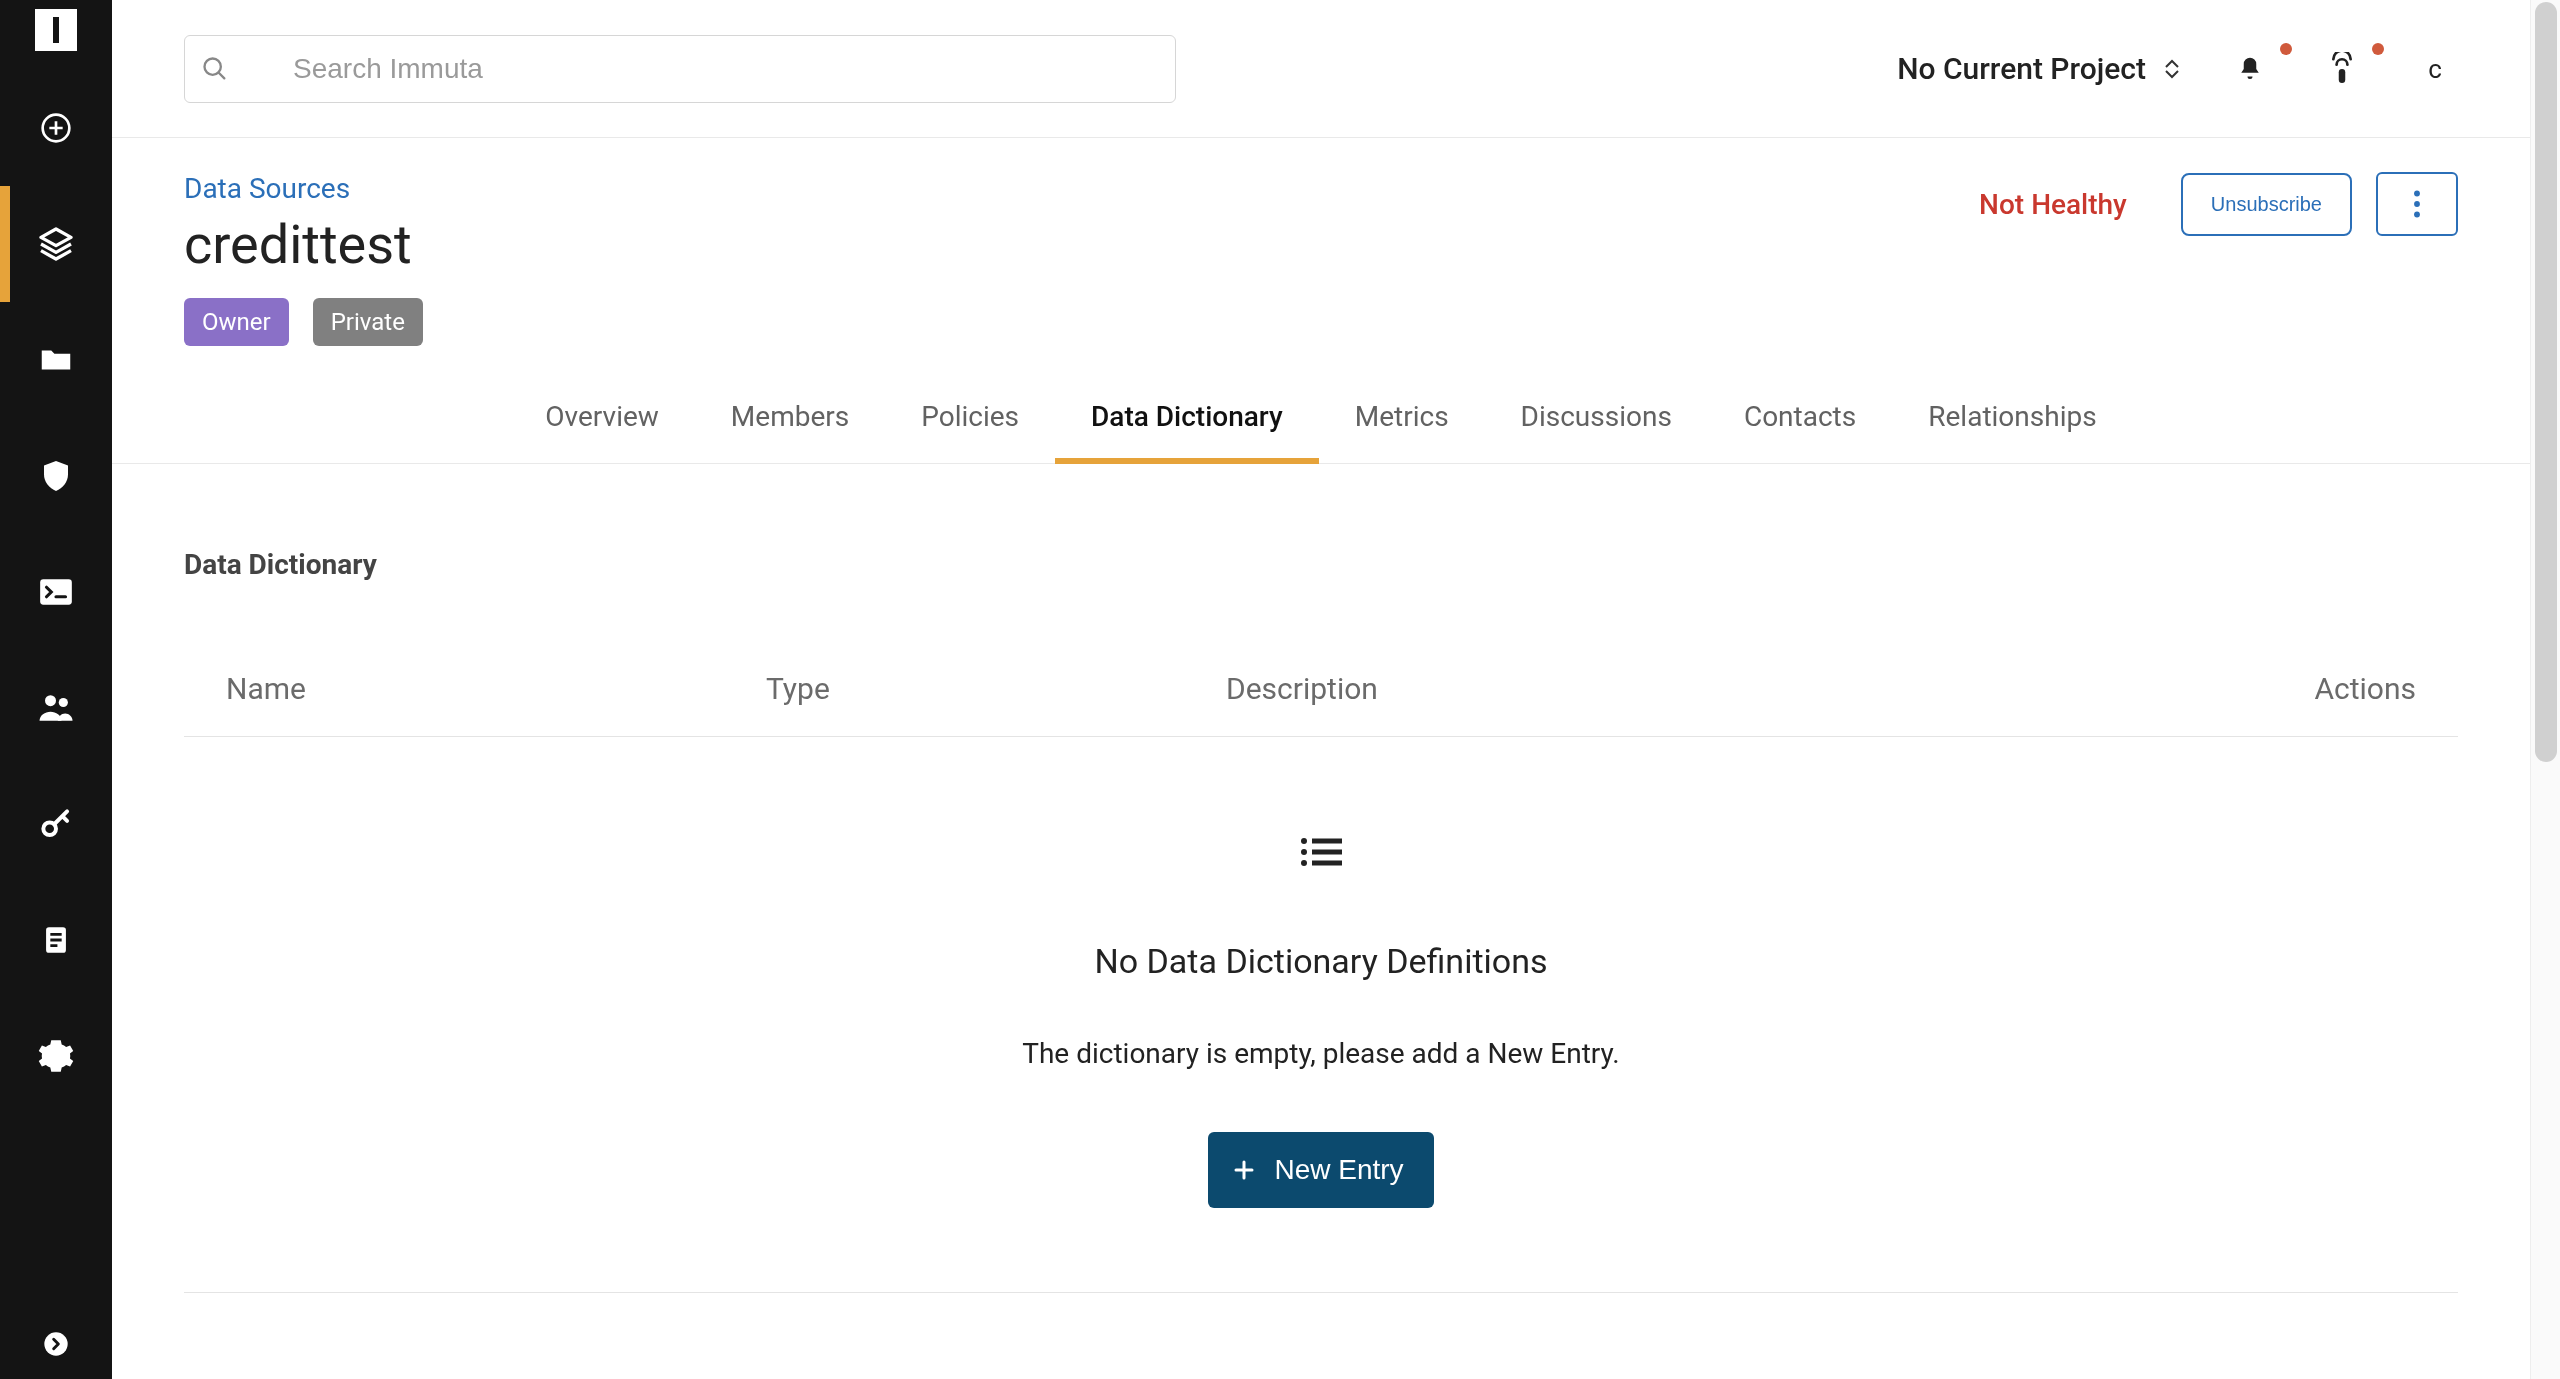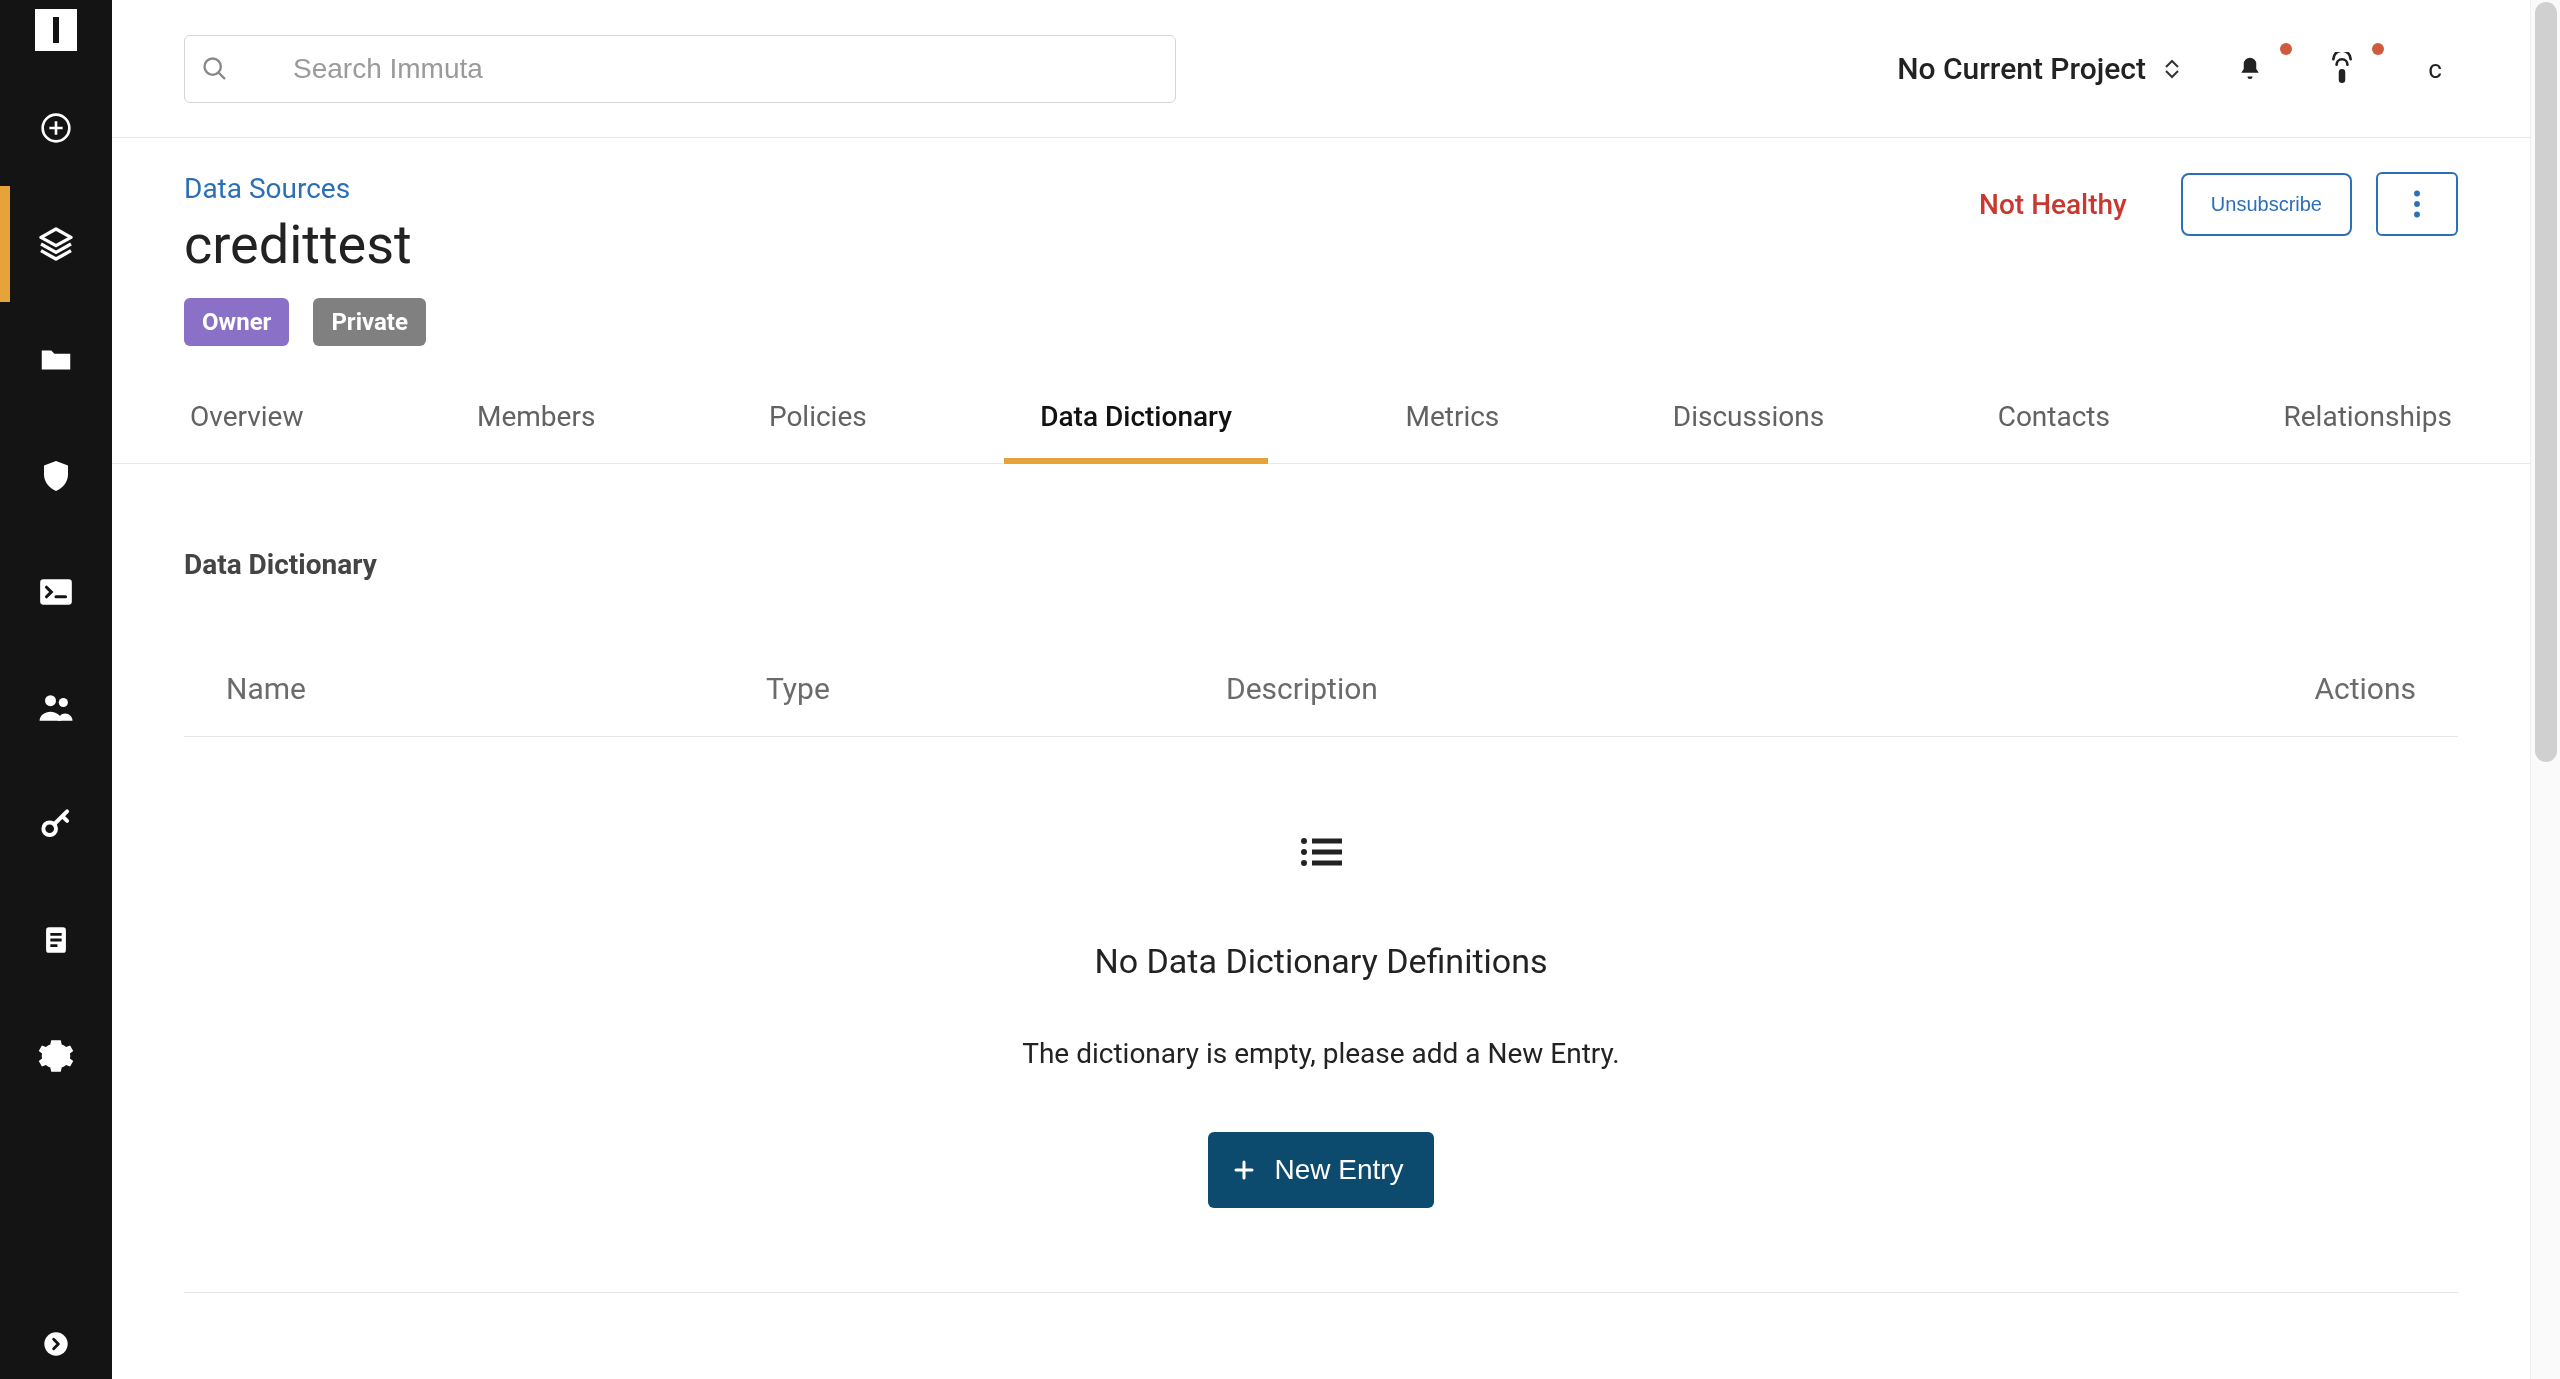--- a/index.html
+++ b/index.html
@@ -42,31 +42,31 @@
   .badge-dot { position:absolute; top:-4px; right:-20px; width:12px; height:12px; border-radius:50%; background:#d05a3c; }
 
   .avatar { width:46px; height:46px; border-radius:50%; background:transparent; display:flex; align-items:center; justify-content:center; font-size:26px; color:#222; cursor:pointer; }
 
   
   .pagehead { position:absolute; top:138px; left:112px; right:30px; padding: 34px 72px 0 72px; border-bottom:1px solid #e9e9e9; }
   .pagehead .row1 { display:flex; align-items:flex-start; }
   .breadcrumb-link { color:#2b6fb8; font-size:28px; text-decoration:none; cursor:pointer; }
   .page-title { font-size:54px; font-weight:400; color:#222; margin-top:8px; }
   .chips { display:flex; gap:24px; margin-top:22px; margin-bottom:32px; }
-  .chip { padding:10px 18px; border-radius:6px; font-size:24px; color:#fff; font-weight:700; }
+  .chip { padding:10px 18px; border-radius:6px; font-size:24px; color:#fff; font-weight:400; }
   .chip.owner { background:#8a70c7; }
   .chip.private { background:#808080; }
 
   .head-actions { margin-left:auto; display:flex; align-items:center; gap:24px; }
   .status-text { color:#c9382e; font-size:28px; font-weight:500; margin-right:30px; }
   .btn-outline { border:2px solid #2b6fb8; color:#2b6fb8; background:#fff; padding:18px 28px; border-radius:8px; font-size:20px; cursor:pointer; }
   .btn-icon-outline { border:2px solid #2b6fb8; color:#2b6fb8; background:#fff; width:82px; height:64px; border-radius:6px; display:flex; align-items:center; justify-content:center; cursor:pointer; }
 
   
-  .tabs { display:flex; gap:60px; margin-top:4px; justify-content:space-between; }
+  .tabs { display:flex; gap:60px; margin-top:4px; justify-content:center; }
   .tab { padding: 18px 6px 30px 6px; font-size:28px; color:#626262; cursor:pointer; position:relative; white-space:nowrap; }
   .tab.active { color:#111; font-weight:500; }
   .tab.active::after { content:""; position:absolute; left:-30px; right:-30px; bottom:-1px; height:6px; background:#e6a33a; }
 
   
   .main { position:absolute; top:448px; left:112px; right:30px; bottom:0; padding: 100px 72px 0 72px; }
   .section-title { font-size:28px; color:#444; margin-bottom:60px; }
 
   .table-head { display:flex; padding: 30px 42px; border-bottom:1px solid #e4e4e4; color:#6b6b6b; font-size:30px; }
   .col-name   { flex: 0 0 520px; }

